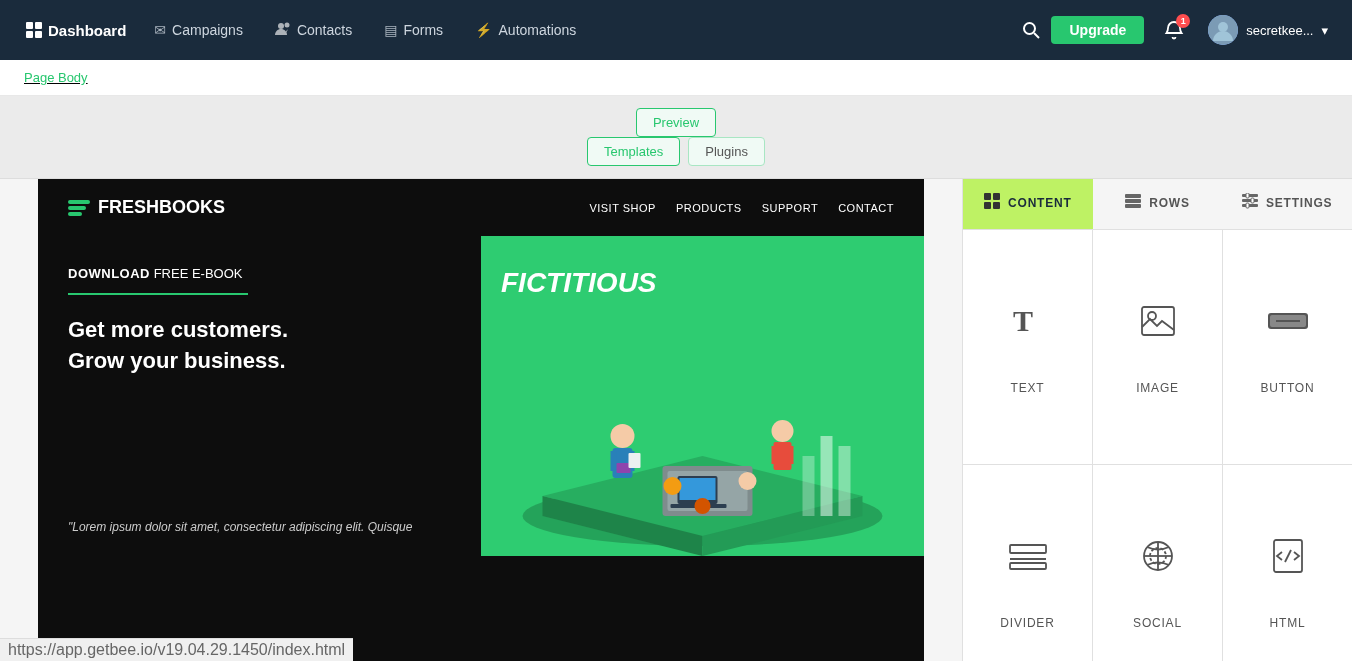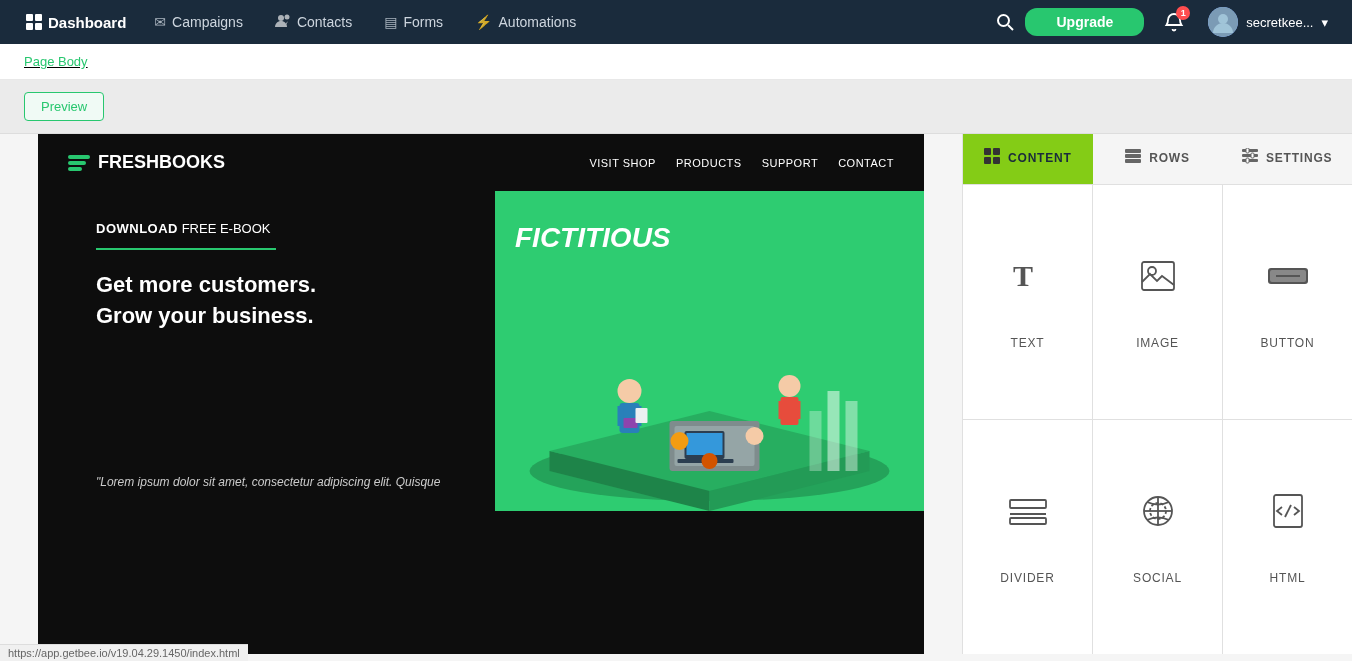--- a/index.html
+++ b/index.html
@@ -1,21 +1,21 @@
 <!DOCTYPE html>
 <html><head>
   <meta charset="utf-8">
   <style>
     * { margin: 0; padding: 0; box-sizing: border-box; }
     body { font-family: -apple-system, BlinkMacSystemFont, 'Segoe UI', sans-serif; background: #f5f5f5; width: 1352px; height: 661px; overflow: hidden; }
 
     
     .topnav {
       background: #1a2b3c;
-      height: 44px;
+      height: 60px;
       display: flex;
       align-items: center;
       padding: 0 16px;
       gap: 4px;
     }
     .nav-brand {
       display: flex; align-items: center; gap: 6px;
       color: white; font-weight: 600; font-size: 15px;
       padding: 0 10px; cursor: pointer;
     }
@@ -27,21 +27,21 @@
       white-space: nowrap;
     }
     .nav-icon { font-size: 14px; opacity: 0.8; }
     .nav-spacer { flex: 1; }
     .nav-search {
       width: 32px; height: 32px; display: flex; align-items: center; justify-content: center;
       color: white; cursor: pointer; font-size: 18px;
     }
     .nav-upgrade {
       background: #28c76f; color: white; font-weight: 600; font-size: 14px;
-      padding: 6px 31px; border-radius: 12px; cursor: pointer; border: none;
+      padding: 6px 18px; border-radius: 4px; cursor: pointer; border: none;
     }
     .nav-bell {
       width: 36px; height: 36px; display: flex; align-items: center; justify-content: center;
       color: white; cursor: pointer; position: relative; font-size: 18px; margin-left: 8px;
     }
     .nav-bell .badge {
       position: absolute; top: 2px; right: 2px; background: #ff4d4f; color: white;
       font-size: 9px; width: 14px; height: 14px; border-radius: 50%;
       display: flex; align-items: center; justify-content: center; font-weight: 700;
     }
@@ -62,20 +62,21 @@
       font-size: 13px;
       text-decoration: underline;
     }
     .breadcrumb-text { color: #28c76f; cursor: pointer; }
 
     
     .toolbar {
       background: #ebebeb; padding: 12px 24px;
       display: flex; align-items: center; 
       border-bottom: 1px solid #ddd;
+      flex-direction: column;
     }
     .toolbar-left { display: flex; align-items: center; gap: 8px; }
     .toolbar-right { display: flex; align-items: center; gap: 8px; }
     .btn-toolbar {
       border: 1px solid #a8e6c3; background: white; color: #333; font-size: 13px;
       padding: 6px 16px; border-radius: 4px; cursor: pointer;
     }
     .btn-toolbar.active-green {
       border-color: #28c76f; background: #f0faf5; color: #28c76f;
     }
@@ -127,21 +128,20 @@
     }
     .fb-logo-icon span:nth-child(1) { width: 22px; }
     .fb-logo-icon span:nth-child(2) { width: 18px; }
     .fb-logo-icon span:nth-child(3) { width: 14px; }
     .fb-nav { display: flex; gap: 20px; }
     .fb-nav a { color: white; font-size: 11px; text-decoration: none; letter-spacing: 0.5px; }
 
     .fb-hero {
       display: flex;
       min-height: 320px;
-      padding-left: 28px;
     }
     .fb-left {
       background: #0d0d0d;
       width: 50%;
       padding: 30px 30px 20px;
       display: flex;
       flex-direction: column;
       justify-content: space-between;
     }
     .fb-download-label {
@@ -196,21 +196,21 @@
     }
     .sidebar-tab {
       flex: 1; padding: 14px 0; text-align: center;
       font-size: 12px; font-weight: 600; letter-spacing: 0.8px;
       cursor: pointer; display: flex; align-items: center; justify-content: center; gap: 8px;
       color: #555;
       border-bottom: 3px solid transparent;
     }
     .sidebar-tab.active {
       color: #1a2b3c;
-      background: #84cc16;
+      background: #bef264;
       border-bottom-color: transparent;
     }
     .sidebar-tab:not(.active) {
       background: #f5f5f5;
     }
     .tab-icon { font-size: 14px; }
 
     
     .blocks-grid {
       display: grid;
@@ -233,21 +233,21 @@
     }
     .block-icon {
       font-size: 28px; color: #555;
       display: flex; align-items: center; justify-content: center;
       width: 44px; height: 44px;
     }
 
     
     .url-bar {
       position: fixed; bottom: 0; left: 0;
-      background: #f0f0f0; color: #666; font-size: 11px;
+      background: #f0f0f0; color: #666; font-size: 16px;
       padding: 2px 8px; border-top: 1px solid #ddd;
       z-index: 100;
     }
 
     
     .btn-toolbar.plugins-btn {
       border-color: #a8e6c3; background: #f0faf5; color: #555;
     }
   </style>
 </head>
@@ -320,20 +320,24 @@
   </div>
 </nav>
 
 <div class="breadcrumb-bar">
   <span class="breadcrumb-text">Page Body</span>
 </div>
 
 <div class="toolbar">
   <div class="toolbar-left">
     <button class="btn-toolbar active-green">Preview</button>
+  </div>
+  <div class="toolbar-right">
+    <button class="btn-toolbar active-green">Templates</button>
+    <button class="btn-toolbar plugins-btn">Plugins</button>
   </div>
 </div>
 
 <div class="main-content">
 
   <div class="email-preview">
     <div class="email-frame">
 
       <div class="email-body">
 

